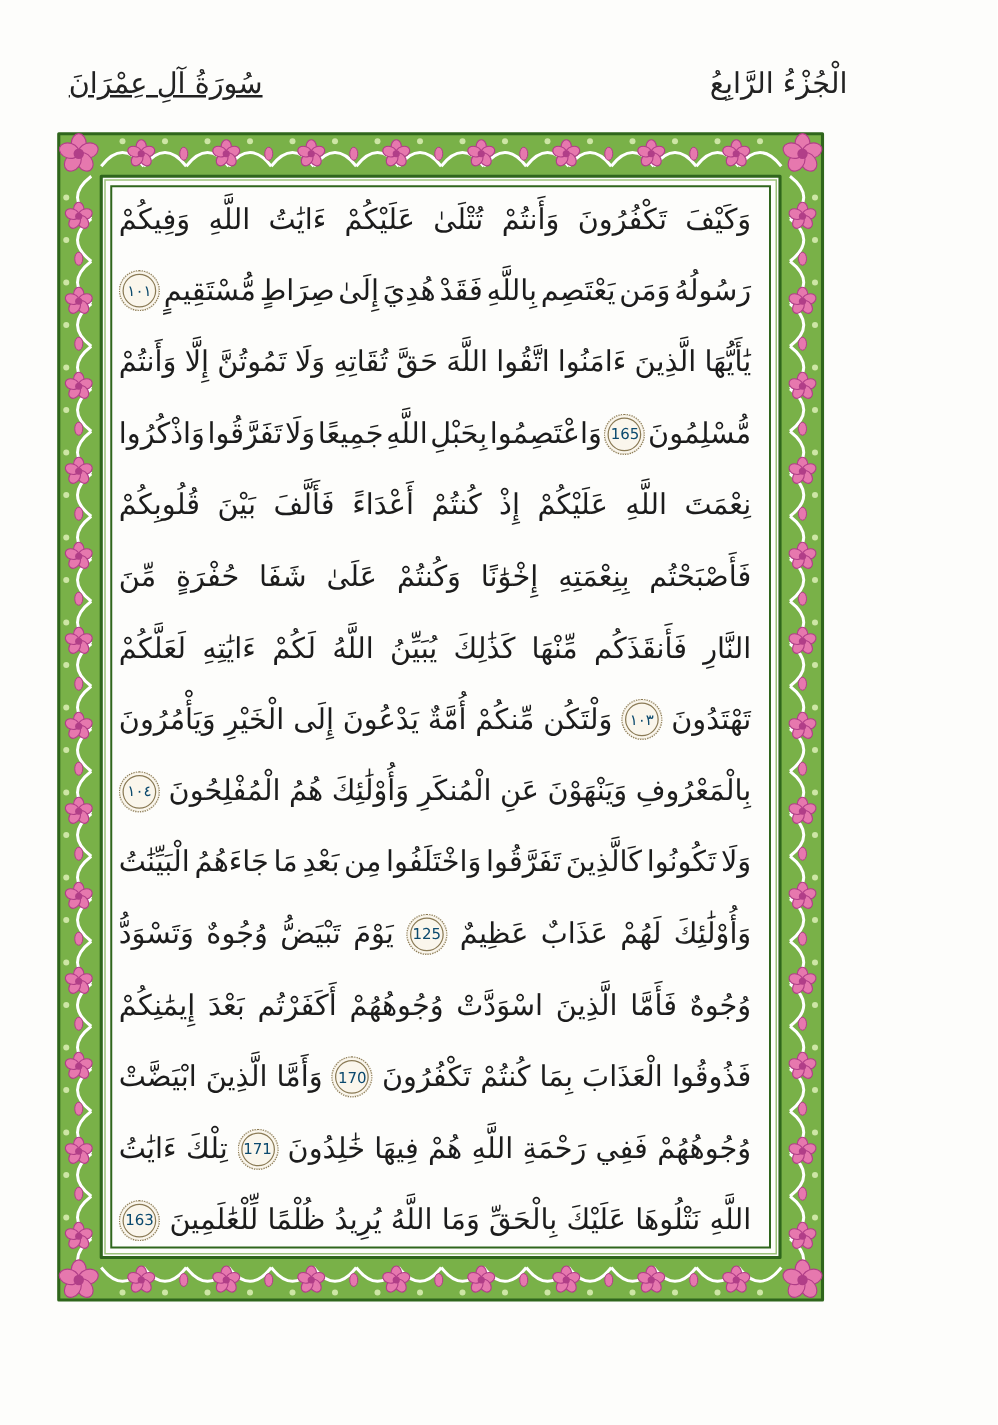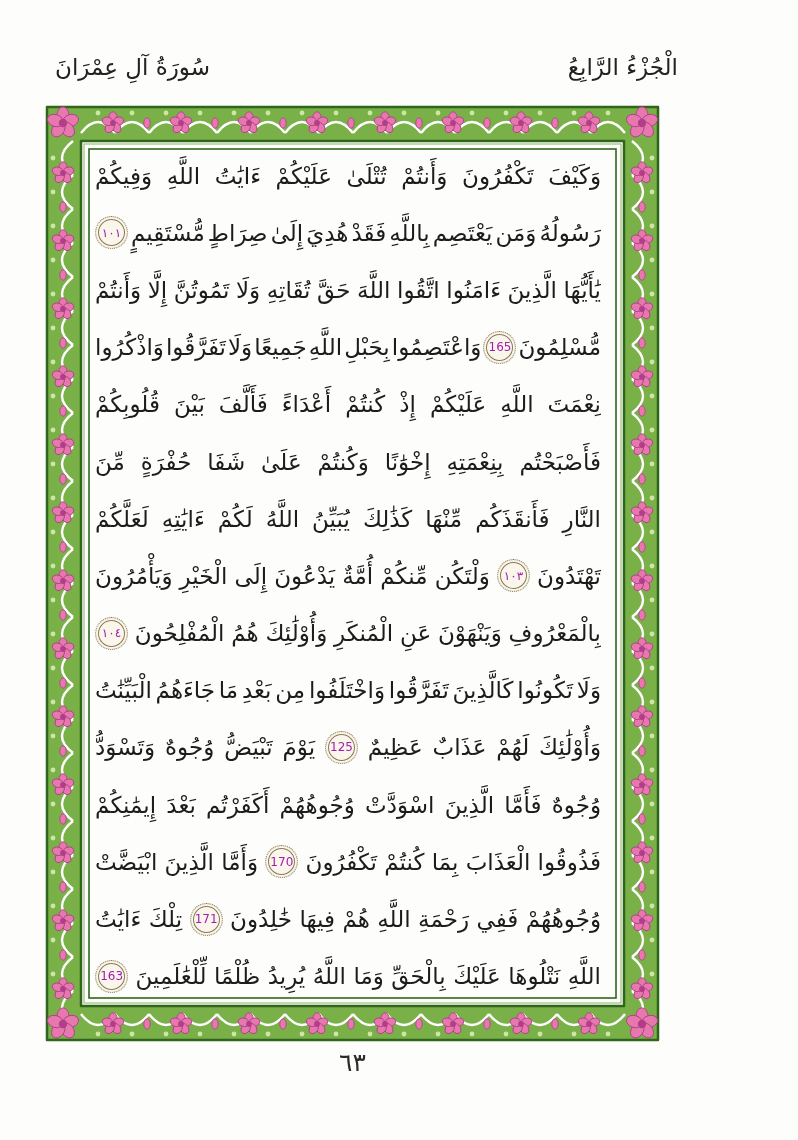--- a/index.html
+++ b/index.html
@@ -9,42 +9,42 @@
     background:var(--page-bg,#fdfdfb);
     font-family:"DejaVu Sans",sans-serif;
     overflow:hidden;
   }
   .hdr{
     position:absolute;top:54px;
     font-size:23px;color:#222;
     direction:rtl;white-space:nowrap;
   }
   .hdr.juz{right:120px;}
-  .hdr.surah{left:55px;}
+  .hdr.surah{left:55px;text-decoration:underline;}
   .border-svg{position:absolute;left:45px;top:105px;}
   .text-area{
     position:absolute;left:95px;top:147px;width:506px;height:860px;
     direction:rtl;
   }
   .mline{
     display:flex;flex-direction:row;justify-content:space-between;
     align-items:center;direction:rtl;
     height:57.2px;overflow:hidden;
     font-size:23px;color:var(--text,#1c1c1c);
     white-space:nowrap;
   }
   .word{flex:0 0 auto;}
   .aya{
     flex:0 0 auto;
     display:inline-flex;align-items:center;justify-content:center;
     width:31px;height:31px;border-radius:50%;
     border:1px dotted var(--aya-ring,#8a7a55);
     box-shadow:inset 0 0 0 2px var(--aya-fill,#faf6ec),inset 0 0 0 3px var(--aya-ring,#8a7a55);
     background:var(--aya-fill,#faf6ec);
-    font-size:12px;color:#a21caf;line-height:1;text-align:center;
+    font-size:12px;color:#0c4a6e;line-height:1;text-align:center;
   }
   .page-number{
     position:absolute;left:45px;top:1048px;width:615px;
     text-align:center;font-size:25px;color:#2b2b2b;
   }
 </style>
 </head>
 <body>
 
 <div class="page" style="--page-bg: #fdfdfb; --text: #1c1c1c; --aya-ring: #8a7a55; --aya-fill: #faf6ec;">
@@ -793,15 +793,14 @@
         <span class="word">بِالْحَقِّ</span>
         <span class="word">وَمَا</span>
         <span class="word">اللَّهُ</span>
         <span class="word">يُرِيدُ</span>
         <span class="word">ظُلْمًا</span>
         <span class="word">لِّلْعَٰلَمِينَ</span>
         <span class="aya">163</span>
       </div>
     </div>
 
-  <div class="page-number">٦٣</div>
 
 </div>
 
 </body></html>

